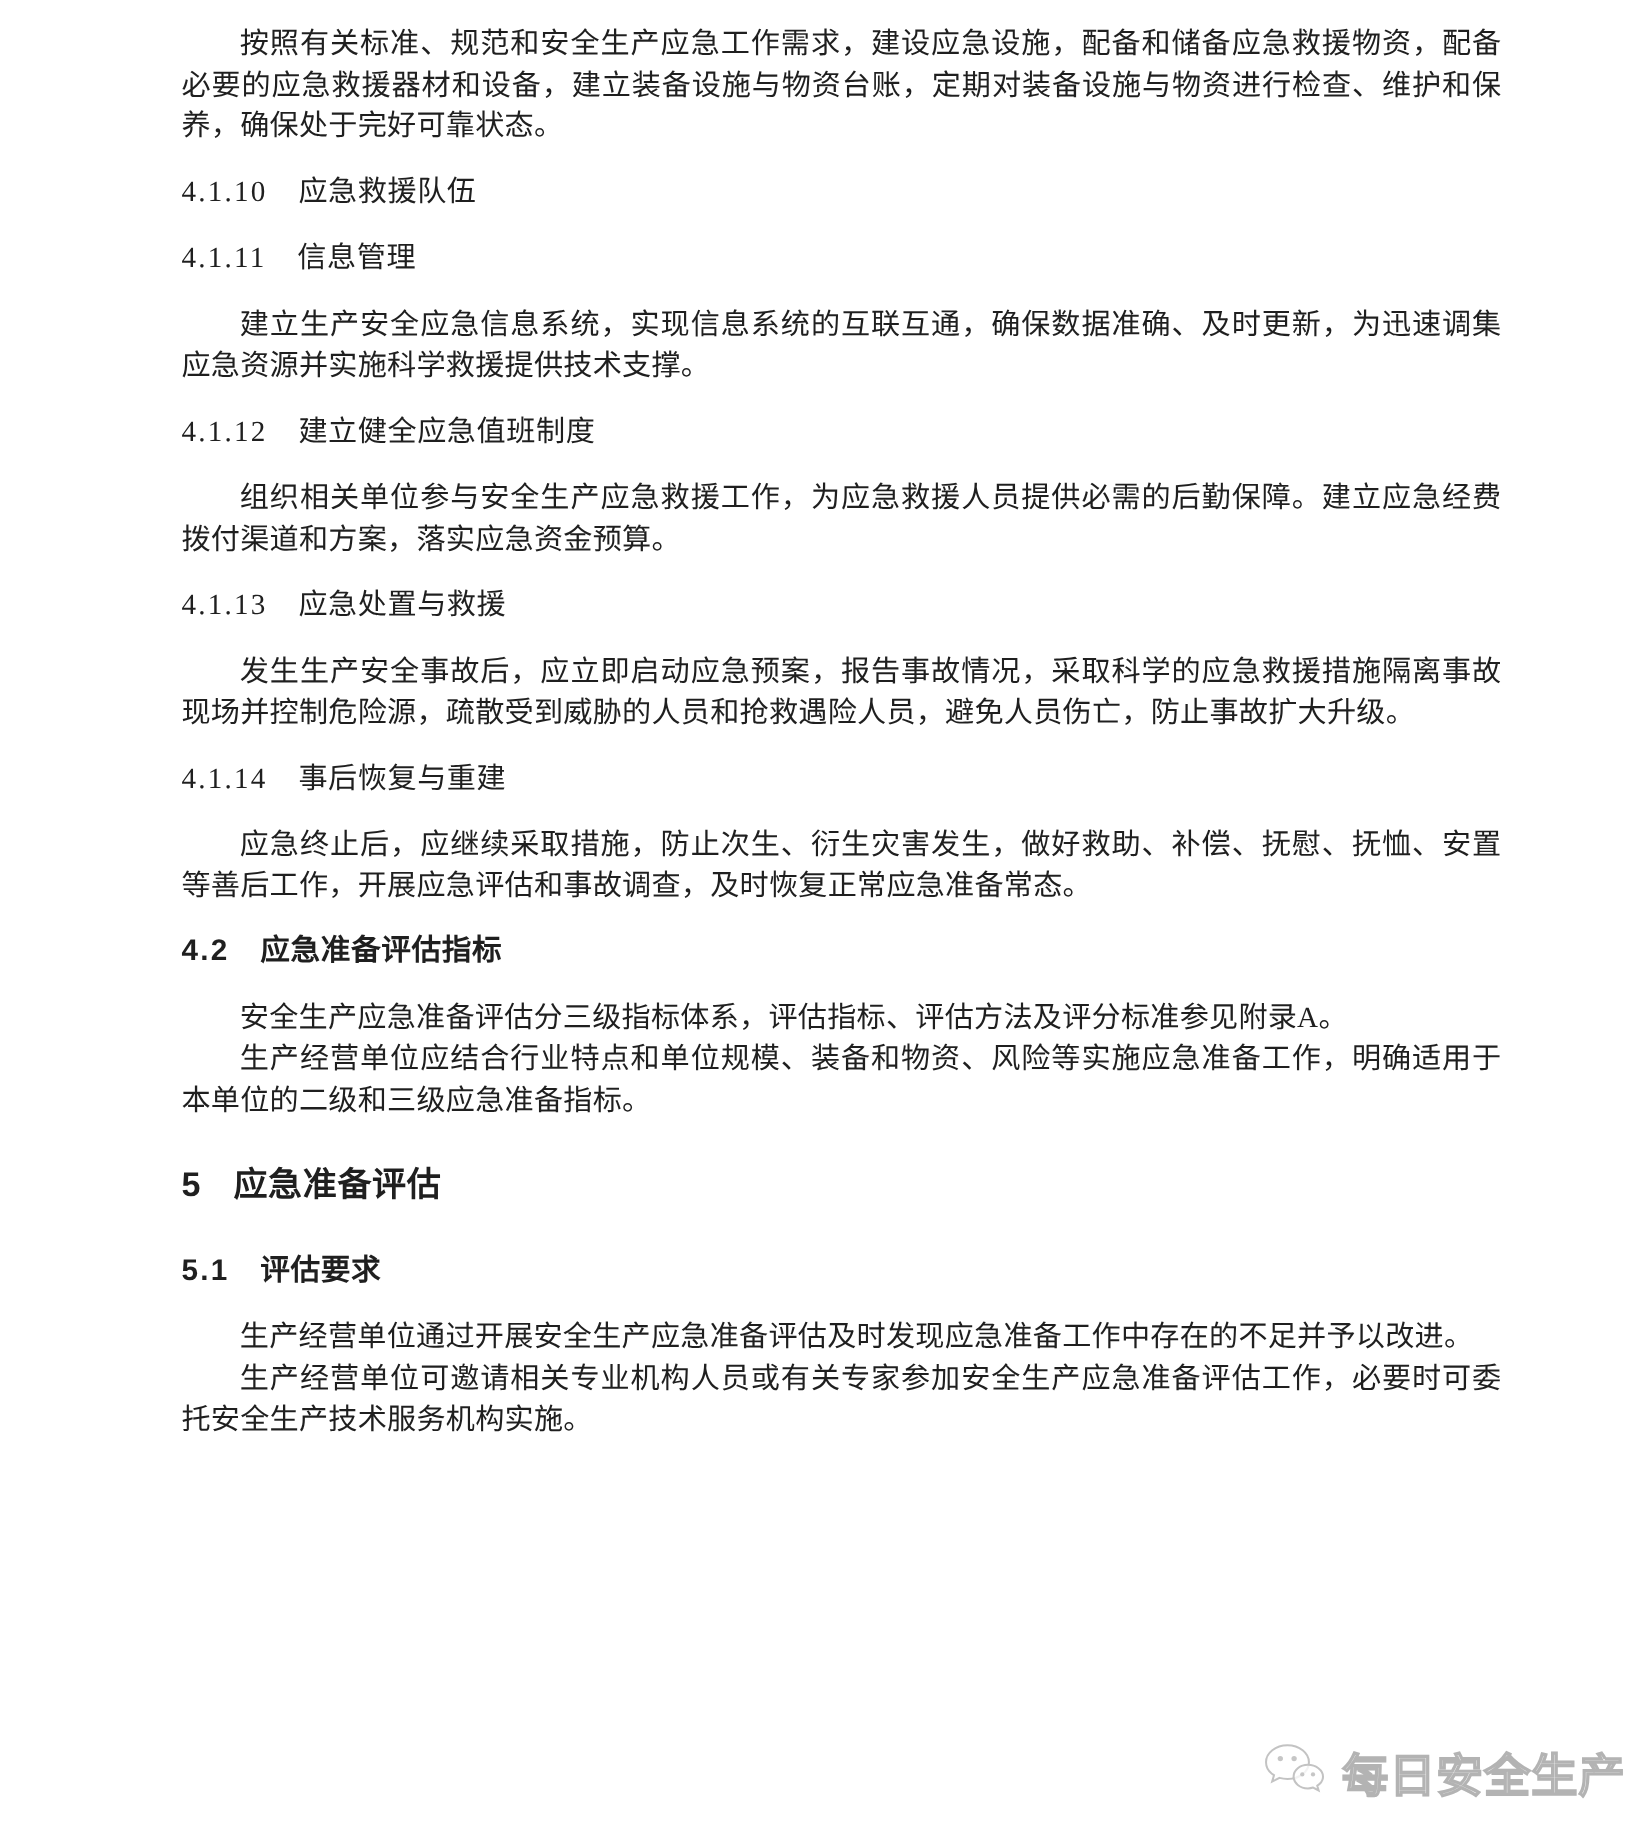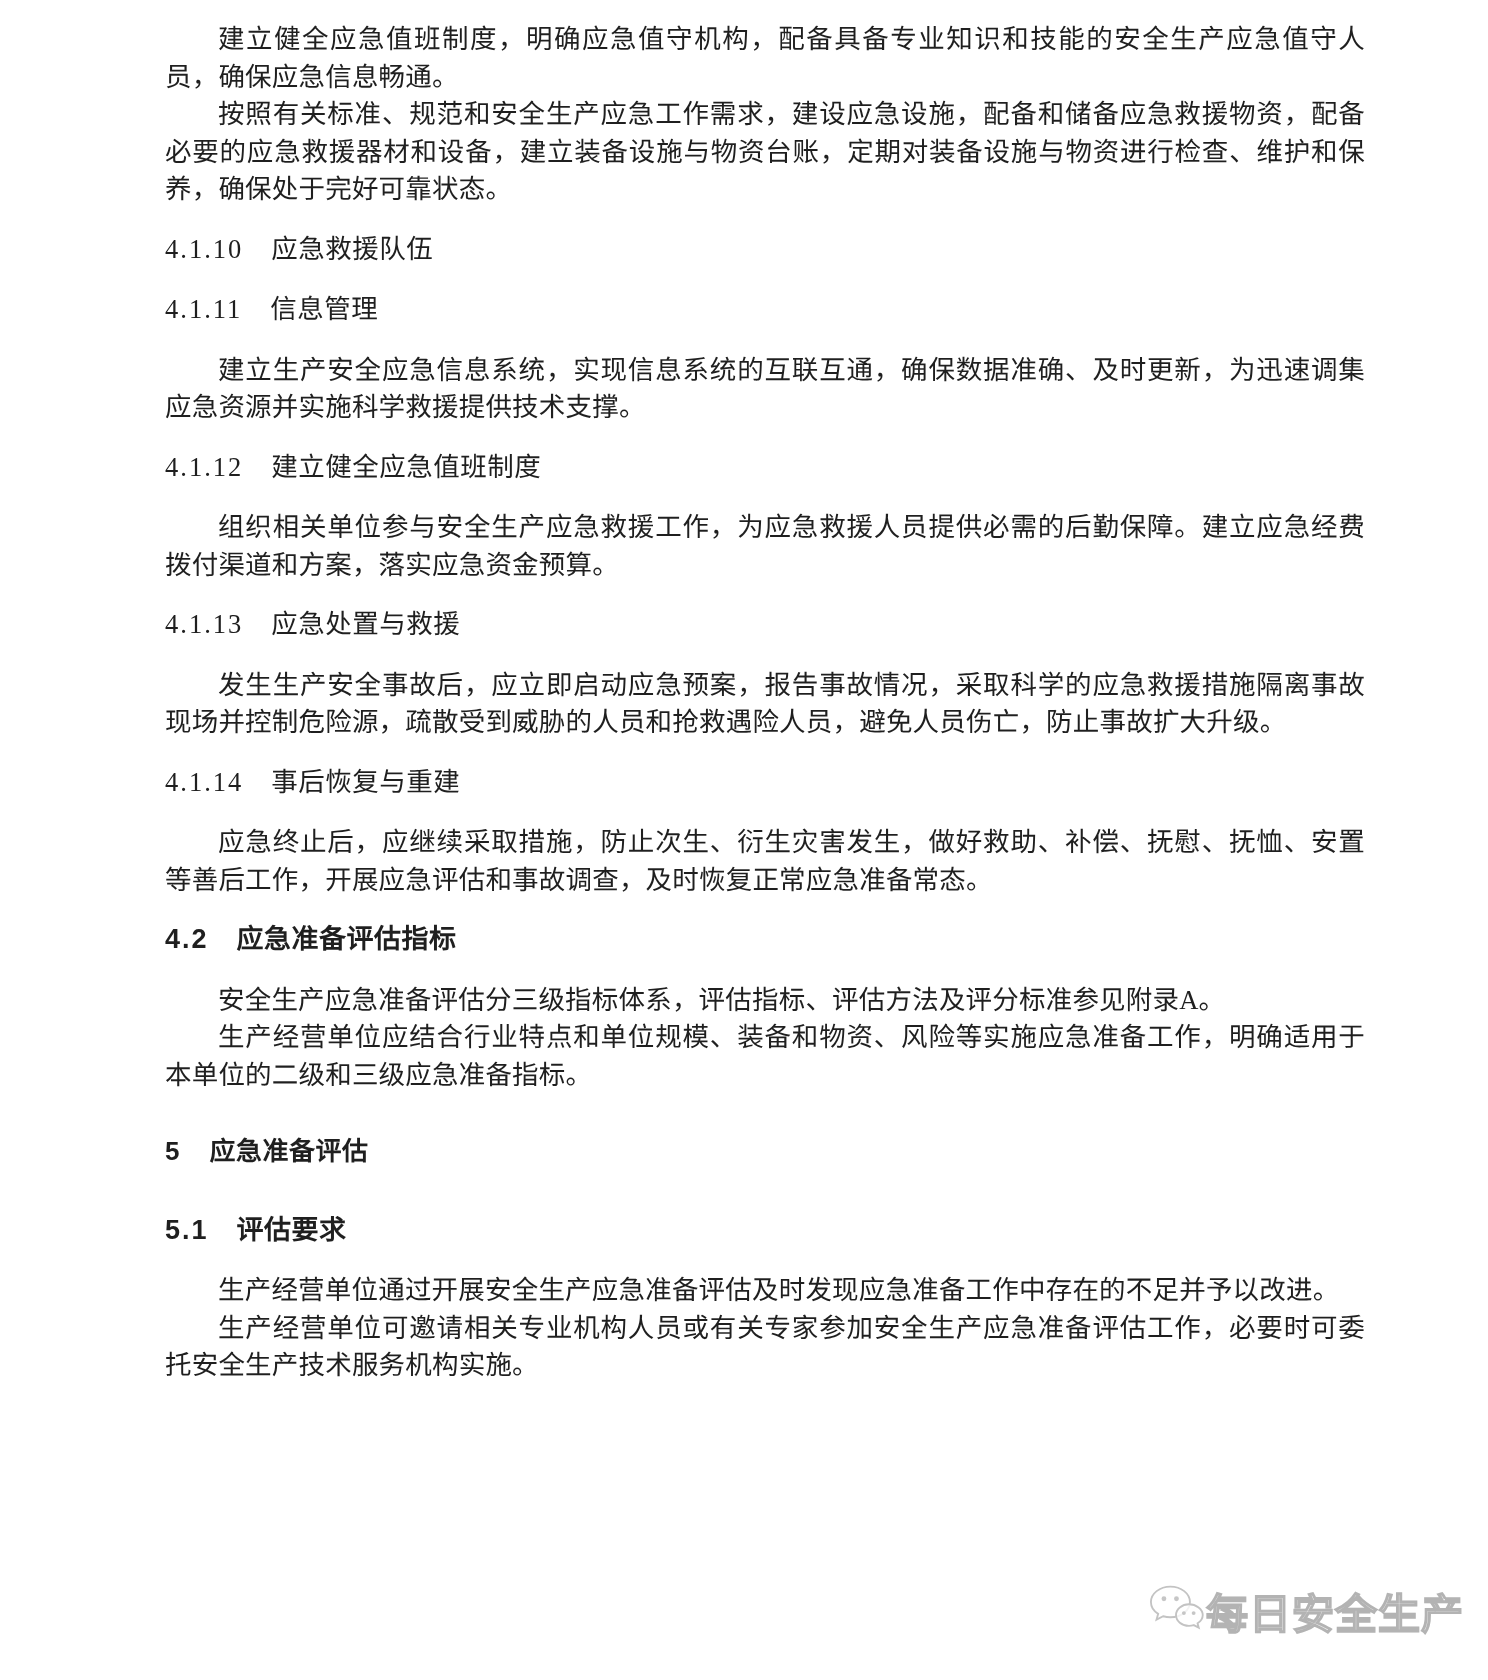--- a/index.html
+++ b/index.html
@@ -31,34 +31,34 @@
     font-weight:normal;
   }
   .heading-2{
     font-size:27px;
     line-height:37.5px;
     margin:22px 0 23px 0;
     font-weight:bold;
     font-family:"Liberation Sans","DejaVu Sans",sans-serif;
   }
   .heading-1{
-    font-size:26px;
+    font-size:31px;
     line-height:37.5px;
     margin:39px 0 41px 0;
     font-weight:bold;
     font-family:"Liberation Sans","DejaVu Sans",sans-serif;
   }
   .h-num{display:inline-block;margin-right:28px;letter-spacing:2px;}
   .h-title{letter-spacing:0.5px;}
   
   .watermark{
     position:absolute;
     left:1148px;top:1578px;
     height:64px;
-    display:flex;align-items:center;gap:2px;
+    display:flex;align-items:center;gap:16px;
     pointer-events:none;
     z-index:5;
   }
   .watermark-text{
     font-family:"Liberation Sans","DejaVu Sans",sans-serif;
     font-weight:bold;
     font-size:42px;
     letter-spacing:1px;
     white-space:nowrap;
     color:rgba(255,255,255,0.72);
@@ -66,21 +66,20 @@
     text-shadow:0 0 1px rgba(179,179,179,0.4);
   }
   .wm-icon{flex:0 0 auto;opacity:0.9;}
 </style>
 </head>
 <body>
 
 <div class="page">
 
   <div class="content">
-      <p class="para">建立健全应急值班制度，明确应急值守机构，配备具备专业知识和技能的安全生产应急值守人员，确保应急信息畅通。</p>
       <p class="para">按照有关标准、规范和安全生产应急工作需求，建设应急设施，配备和储备应急救援物资，配备必要的应急救援器材和设备，建立装备设施与物资台账，定期对装备设施与物资进行检查、维护和保养，确保处于完好可靠状态。</p>
       <div class="heading-3"><span class="h-num">4.1.10</span><span class="h-title">应急救援队伍</span></div>
       <div class="heading-3"><span class="h-num">4.1.11</span><span class="h-title">信息管理</span></div>
       <p class="para">建立生产安全应急信息系统，实现信息系统的互联互通，确保数据准确、及时更新，为迅速调集应急资源并实施科学救援提供技术支撑。</p>
       <div class="heading-3"><span class="h-num">4.1.12</span><span class="h-title">建立健全应急值班制度</span></div>
       <p class="para">组织相关单位参与安全生产应急救援工作，为应急救援人员提供必需的后勤保障。建立应急经费拨付渠道和方案，落实应急资金预算。</p>
       <div class="heading-3"><span class="h-num">4.1.13</span><span class="h-title">应急处置与救援</span></div>
       <p class="para">发生生产安全事故后，应立即启动应急预案，报告事故情况，采取科学的应急救援措施隔离事故现场并控制危险源，疏散受到威胁的人员和抢救遇险人员，避免人员伤亡，防止事故扩大升级。</p>
       <div class="heading-3"><span class="h-num">4.1.14</span><span class="h-title">事后恢复与重建</span></div>
       <p class="para">应急终止后，应继续采取措施，防止次生、衍生灾害发生，做好救助、补偿、抚慰、抚恤、安置等善后工作，开展应急评估和事故调查，及时恢复正常应急准备常态。</p>

